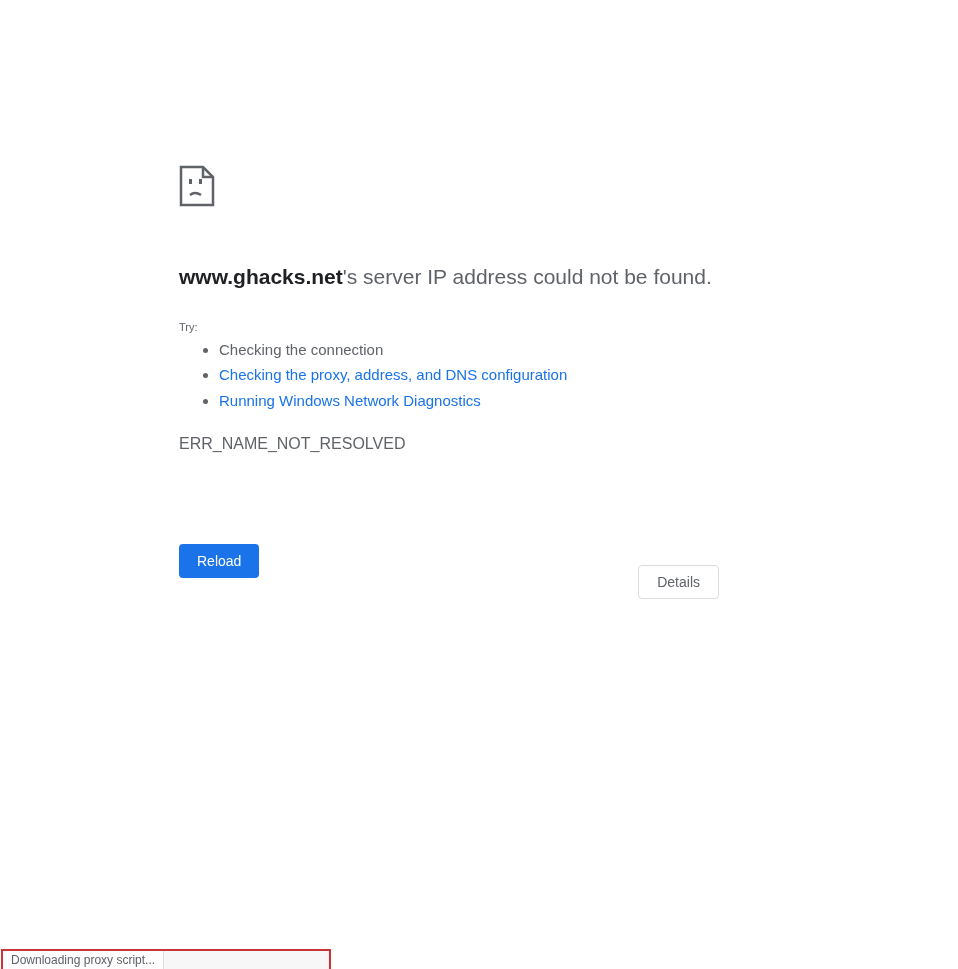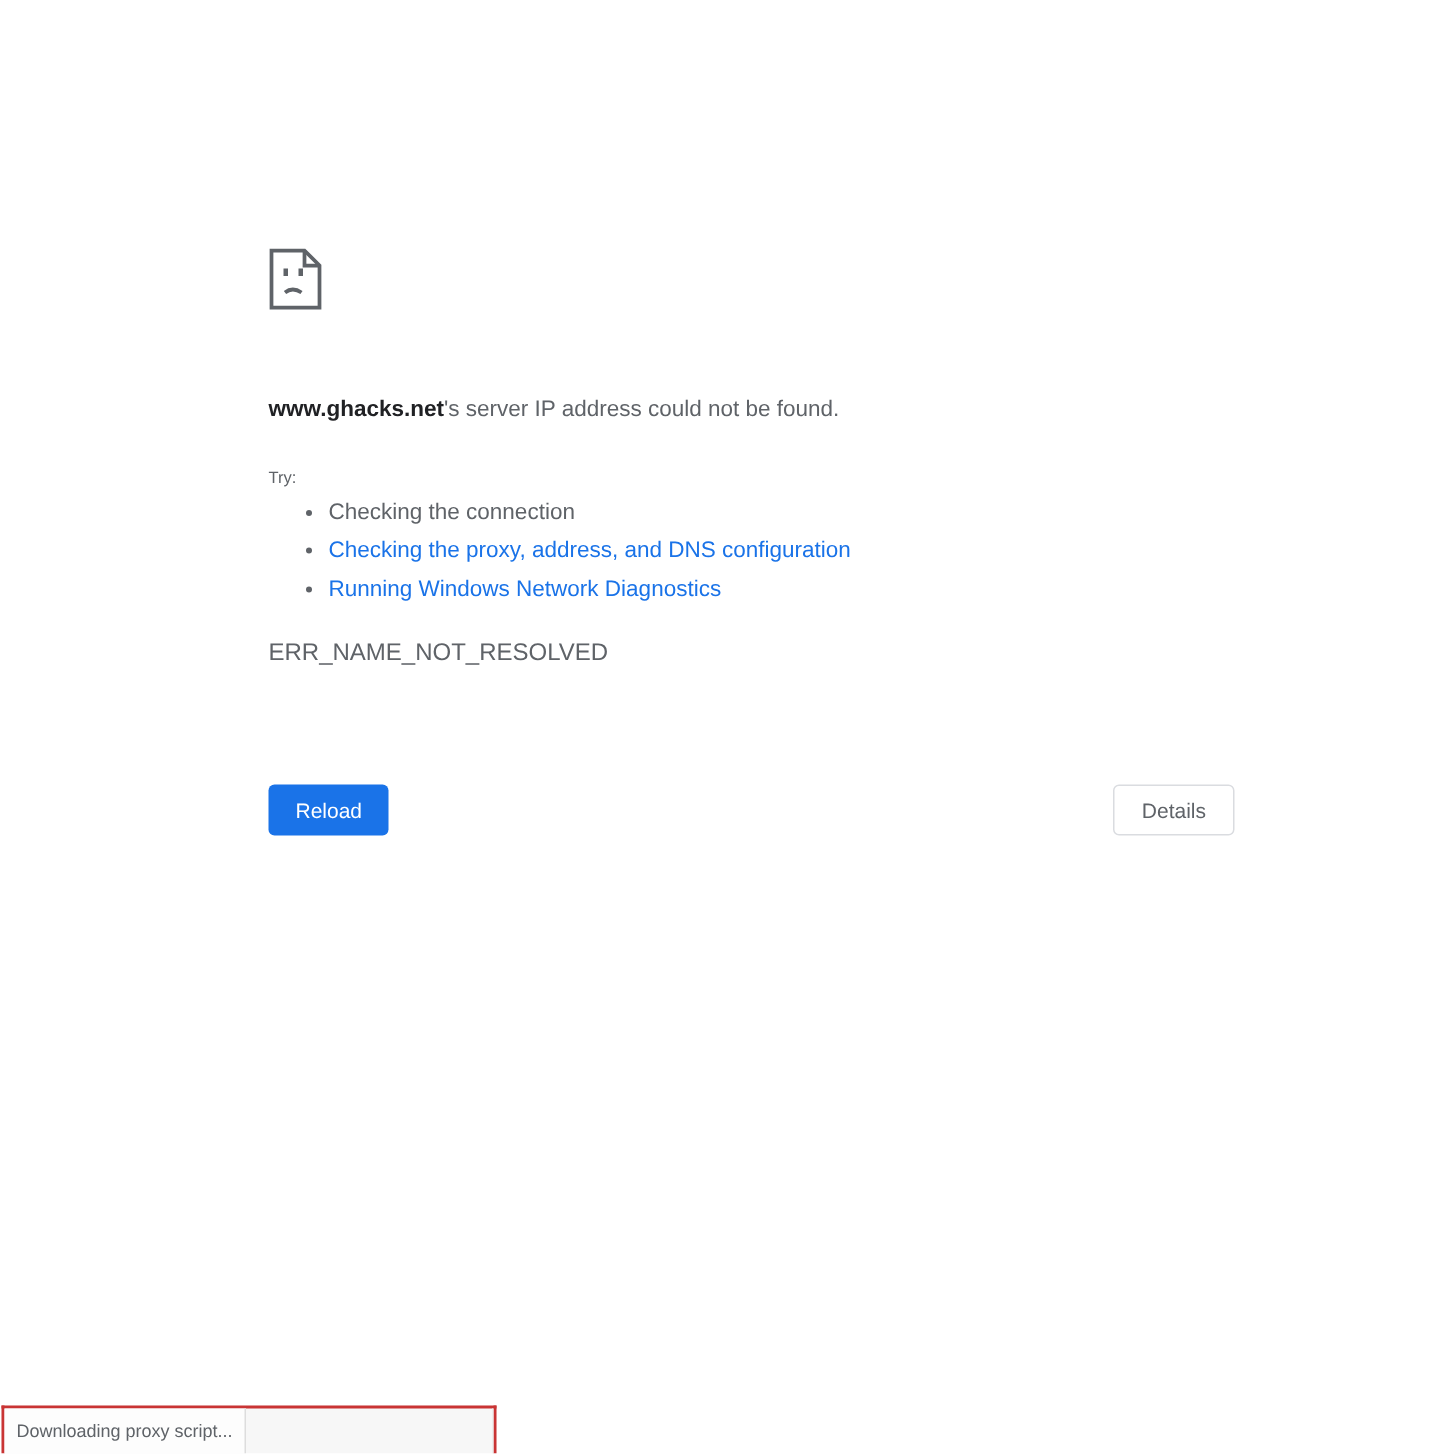--- a/index.html
+++ b/index.html
@@ -24,21 +24,21 @@
     margin-left: 0px;
   }
   h1.title {
     font-size: 24px;
     font-weight: 400;
     color: #202124;
     margin: 0 0 18px 0;
     line-height: 1.3;
   }
   .subtitle {
-    font-size: 15px;
+    font-size: 21px;
     color: #5f6368;
     margin: 0 0 28px 0;
     line-height: 1.5;
   }
   .subtitle b { color: #202124; font-weight: 600; }
   .try-label {
     font-size: 11px;
     color: #5f6368;
     margin: 0 0 4px 0;
   }
@@ -56,21 +56,21 @@
   }
   .error-code {
     font-size: 16px;
     color: #5f6368;
     margin: 0;
   }
   .button-row {
     position: absolute;
     left: 179px;
     top: 523px;
-    width: 644px;
+    width: 540px;
     display: flex;
     justify-content: space-between;
     align-items: center;
   }
   .reload-btn {
     background: #1a73e8;
     color: #fff;
     border: none;
     border-radius: 4px;
     padding: 9px 18px;
@@ -80,29 +80,30 @@
   }
   .details-btn {
     background: #fff;
     color: #5f6368;
     border: 1px solid #dadce0;
     border-radius: 4px;
     padding: 8px 18px;
     font-size: 14px;
     cursor: pointer;
     font-family: inherit;
+    margin-top: 42px;
   }
   .status-bar {
     position: absolute;
     left: 1px;
     bottom: 0px;
     border: 2px solid #c93434;
     border-bottom: none;
     background: #f7f7f7;
-    height: 32px;
+    height: 20px;
     display: flex;
     align-items: center;
   }
   .status-bar-inner {
     padding: 0 8px;
     font-size: 12px;
     color: #5f6368;
     border-right: 1px solid #ddd;
     height: 100%;
     display: flex;

